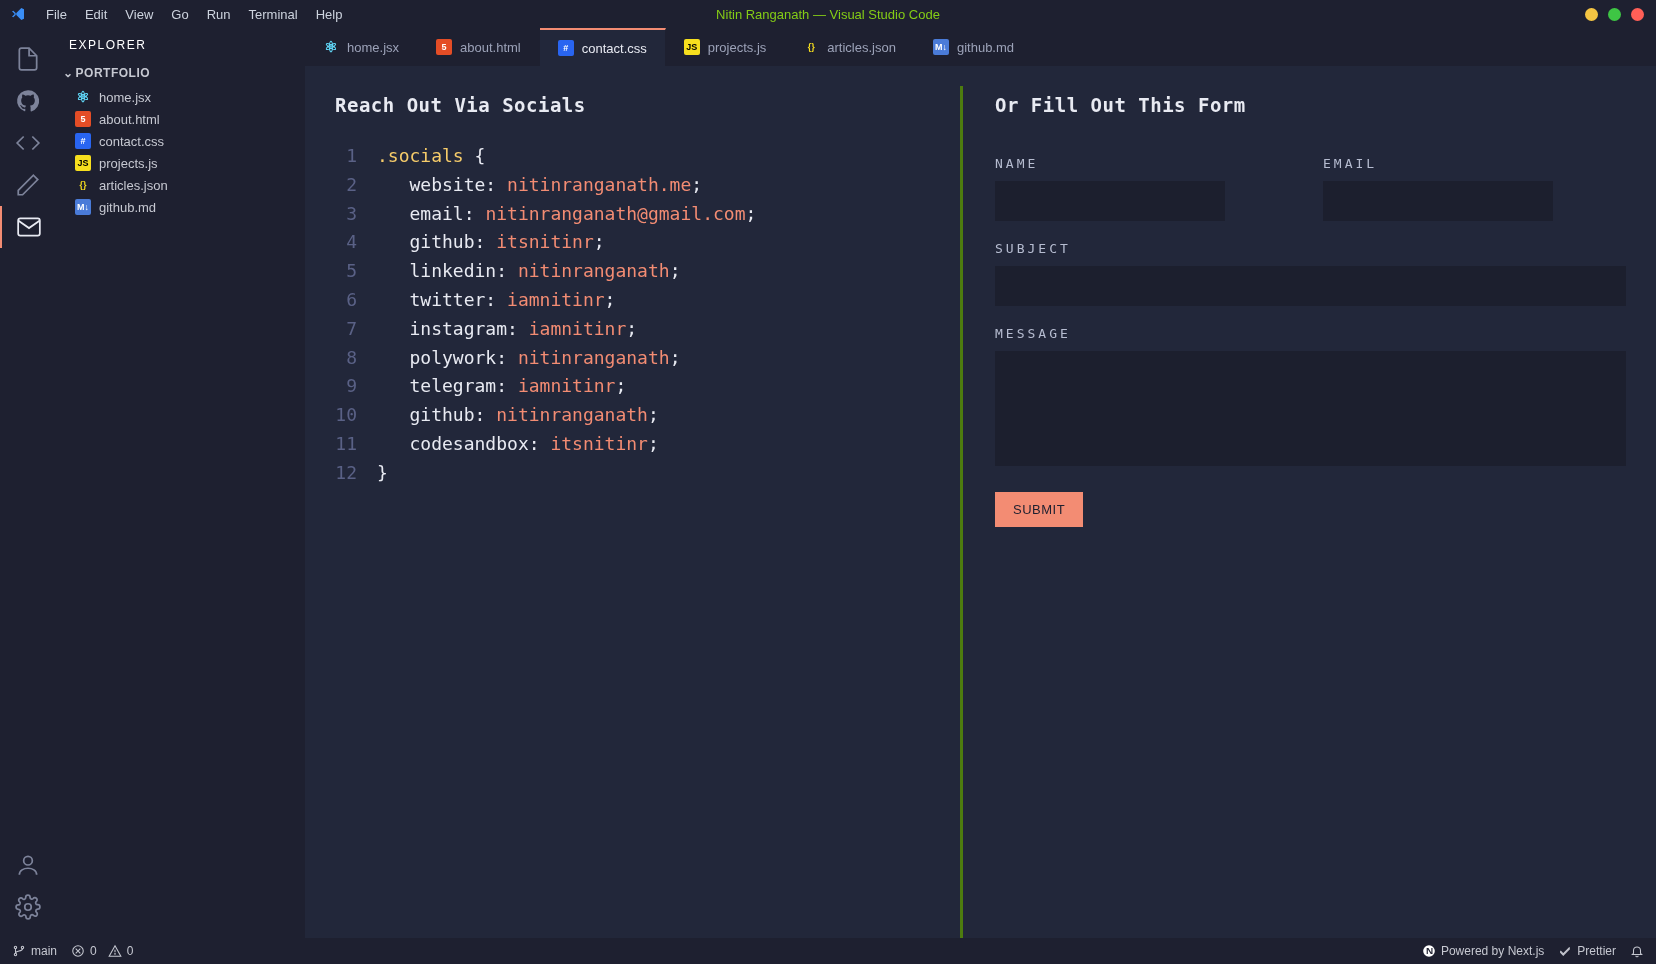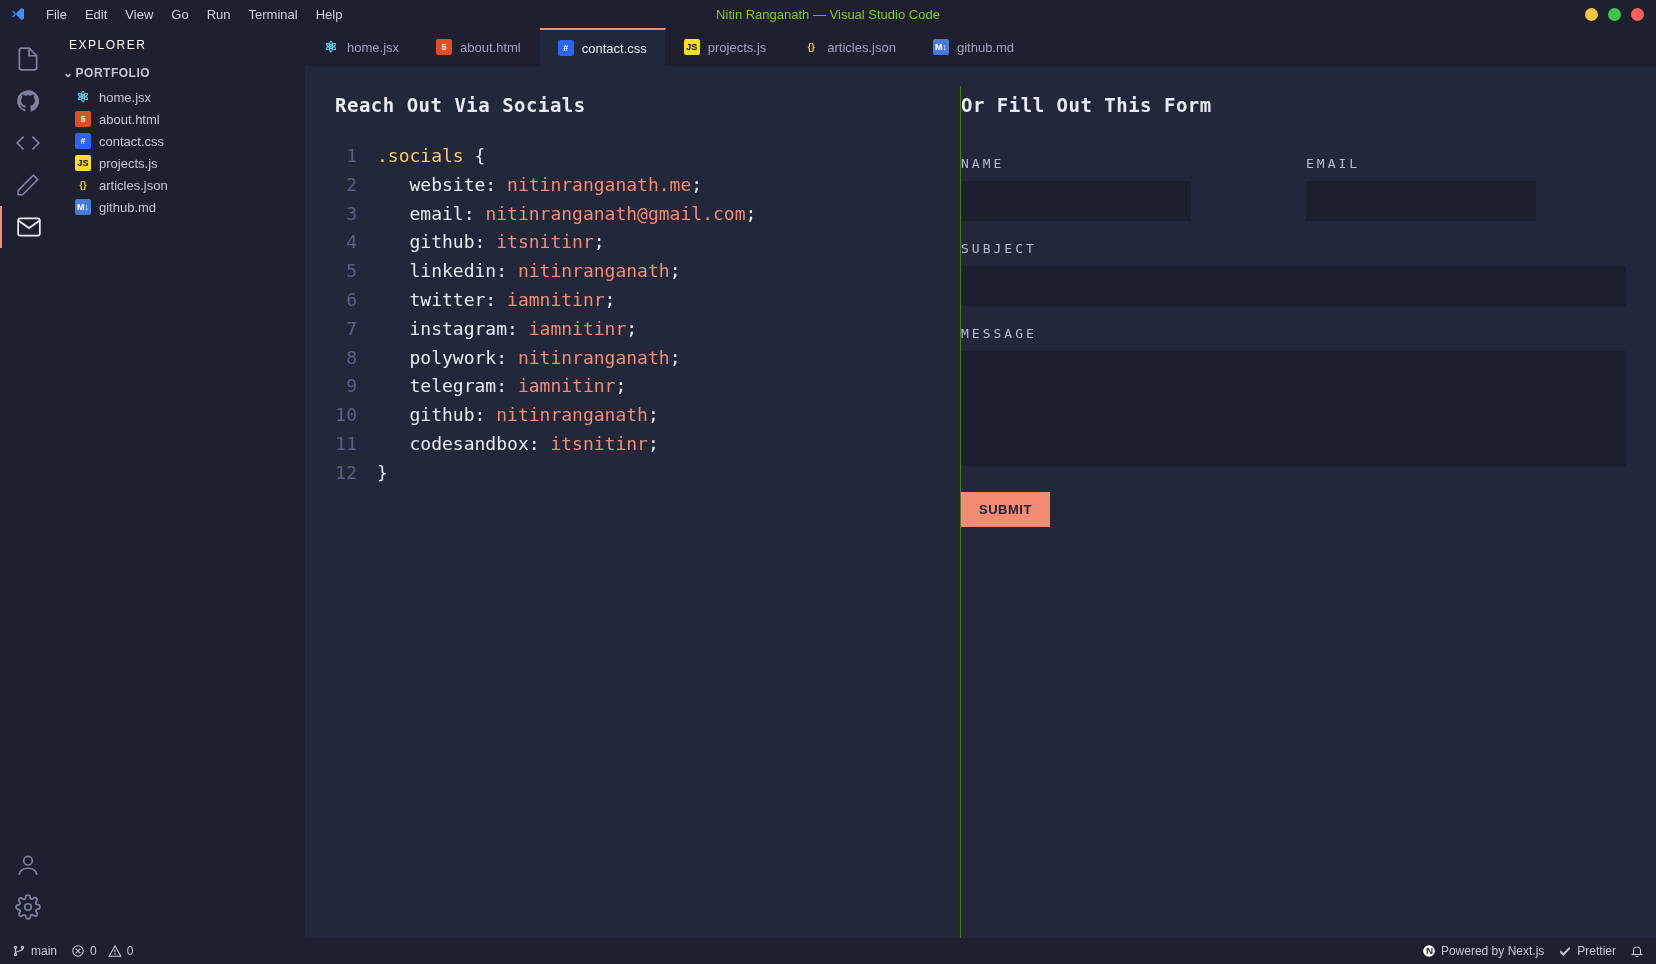--- a/index.html
+++ b/index.html
@@ -157,21 +157,22 @@
 }
 .codetxt { white-space: pre; color: #e8eaf2; }
 .tok-sel   { color: #f6cc6a; }
 .tok-brace { color: #e8eaf2; }
 .tok-prop  { color: #e8eaf2; margin-top: 7px; }
 .tok-val   { color: #f38c73; }
 .tok-semi  { color: #e8eaf2; }
 
 .form-pane {
   flex: 1;
-  border-left: 1px solid #4d7c0f;
+  border-left: 3px solid #4d7c0f;
+  padding-left: 32px;
   margin-left: 10px;
 }
 .form-row { display: flex; gap: 25px; margin-bottom: 20px; margin-top: 40px; }
 .form-group { flex: 1; display: flex; flex-direction: column; }
 .form-label {
   font-family: Menlo, Consolas, monospace;
   font-size: 13px;
   letter-spacing: 3px;
   color: #b6bcd0;
   margin-bottom: 10px;
@@ -187,21 +188,21 @@
 .short-input { width: 230px; height: 40px; }
 .full-input  { width: 100%; height: 40px; }
 .form-textarea { width: 100%; height: 115px; resize: none; }
 .submit-btn {
   margin-top: 6px;
   background: #f38c73;
   color: #1e2030;
   border: none;
   font-family: -apple-system, BlinkMacSystemFont, sans-serif;
   font-size: 13px;
-  font-weight: 700;
+  font-weight: 400;
   letter-spacing: 0.5px;
   padding: 10px 18px;
   cursor: pointer;
 }
 
 .statusbar {
   height: 26px;
   background: #1e2030;
   display: flex;
   align-items: center;

